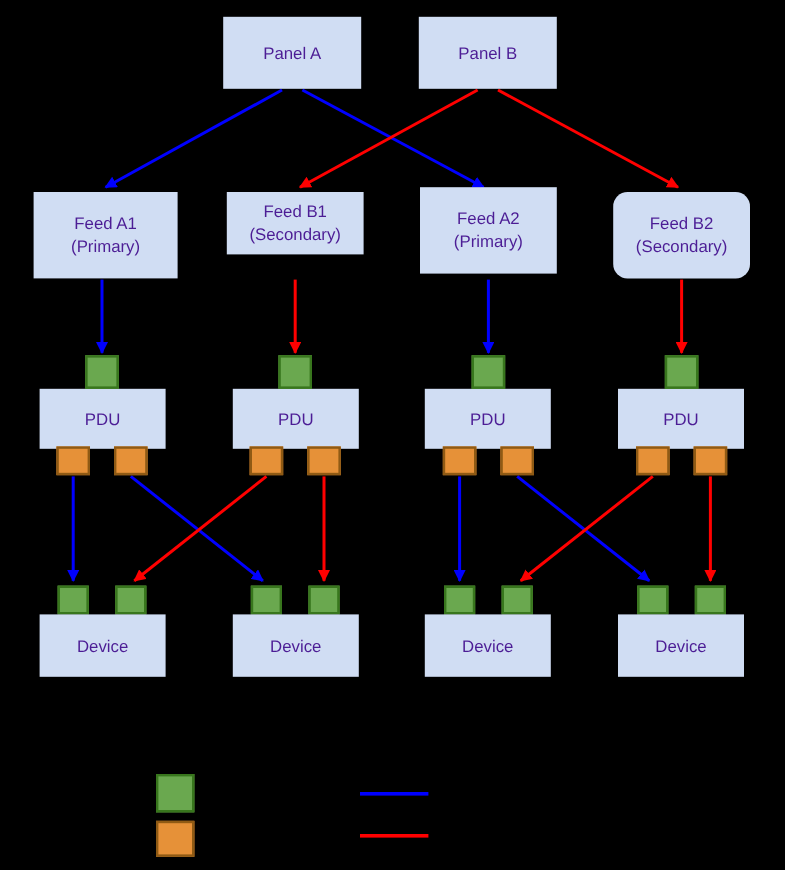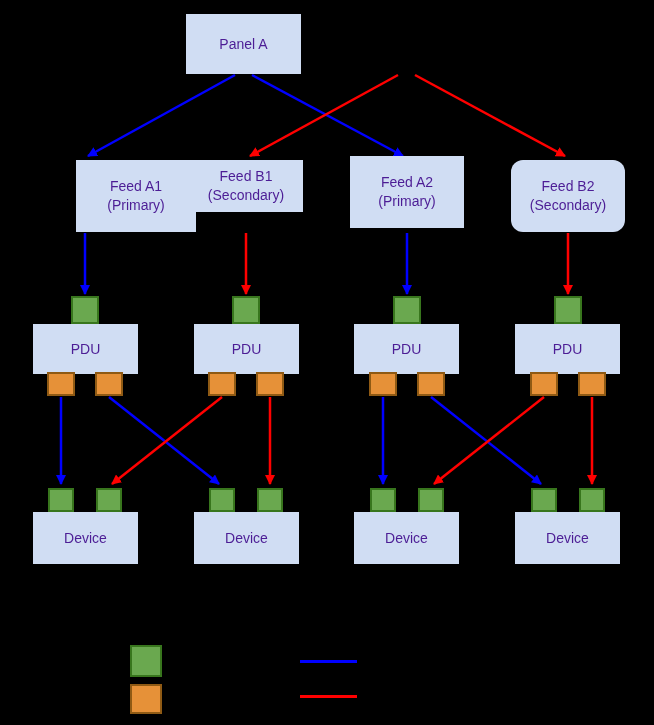--- a/index.html
+++ b/index.html
@@ -71,22 +71,25 @@
 
     <line class="stroke-blue" x1="383" y1="397" x2="383" y2="484" marker-end="url(#arrow-blue)"></line>
     <line class="stroke-blue" x1="431" y1="397" x2="541" y2="484" marker-end="url(#arrow-blue)"></line>
     <line class="stroke-red" x1="544" y1="397" x2="434" y2="484" marker-end="url(#arrow-red)"></line>
     <line class="stroke-red" x1="592" y1="397" x2="592" y2="484" marker-end="url(#arrow-red)"></line>
   </svg>
 
   <div class="box" style="left:186px; top:14px; width:115px; height:60px;">
     <span>Panel A</span>
   </div>
+  <div class="box" style="left:349px; top:14px; width:115px; height:60px;">
+    <span>Panel B</span>
+  </div>
 
-  <div class="box" style="left:28px; top:160px; width:120px; height:72px;margin-left:48px;">
+  <div class="box" style="left:28px; top:160px; width:120px; height:72px;">
     <span>Feed A1</span>
     <span>(Primary)</span>
   </div>
   <div class="box" style="left:189px; top:160px; width:114px; height:52px;">
     <span>Feed B1</span>
     <span>(Secondary)</span>
   </div>
   <div class="box" style="left:350px; top:156px; width:114px; height:72px;">
     <span>Feed A2</span>
     <span>(Primary)</span>

